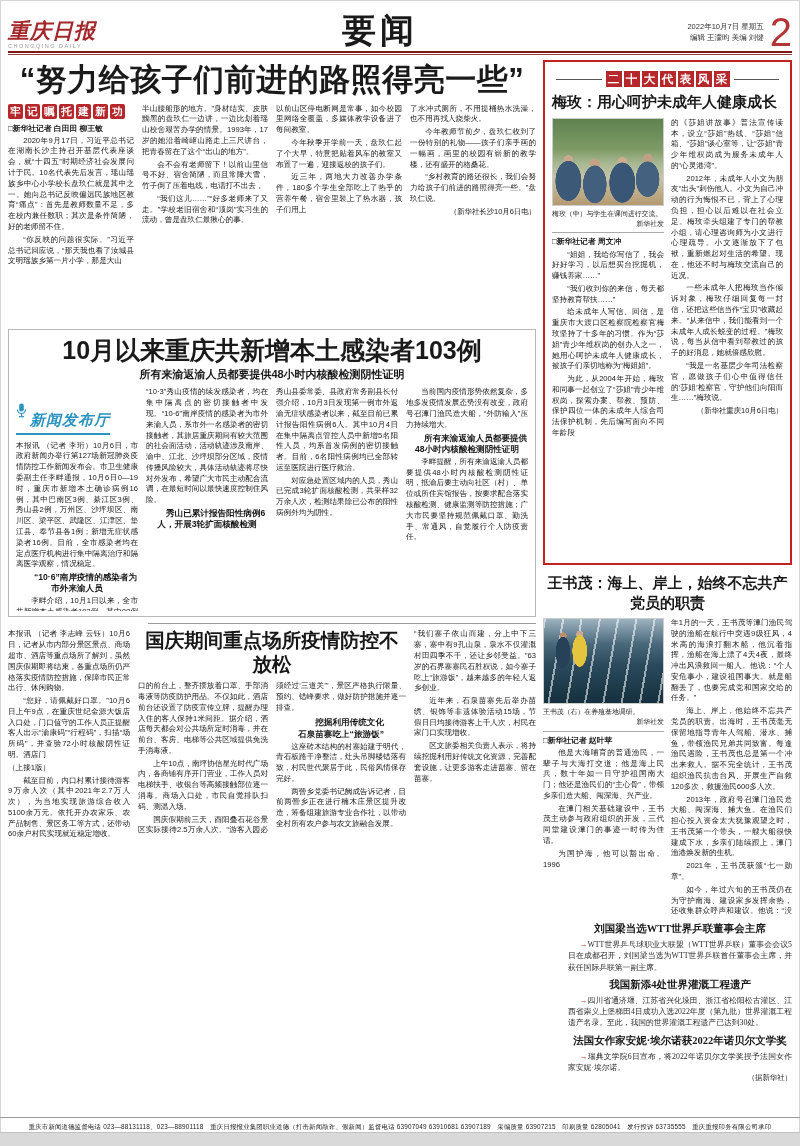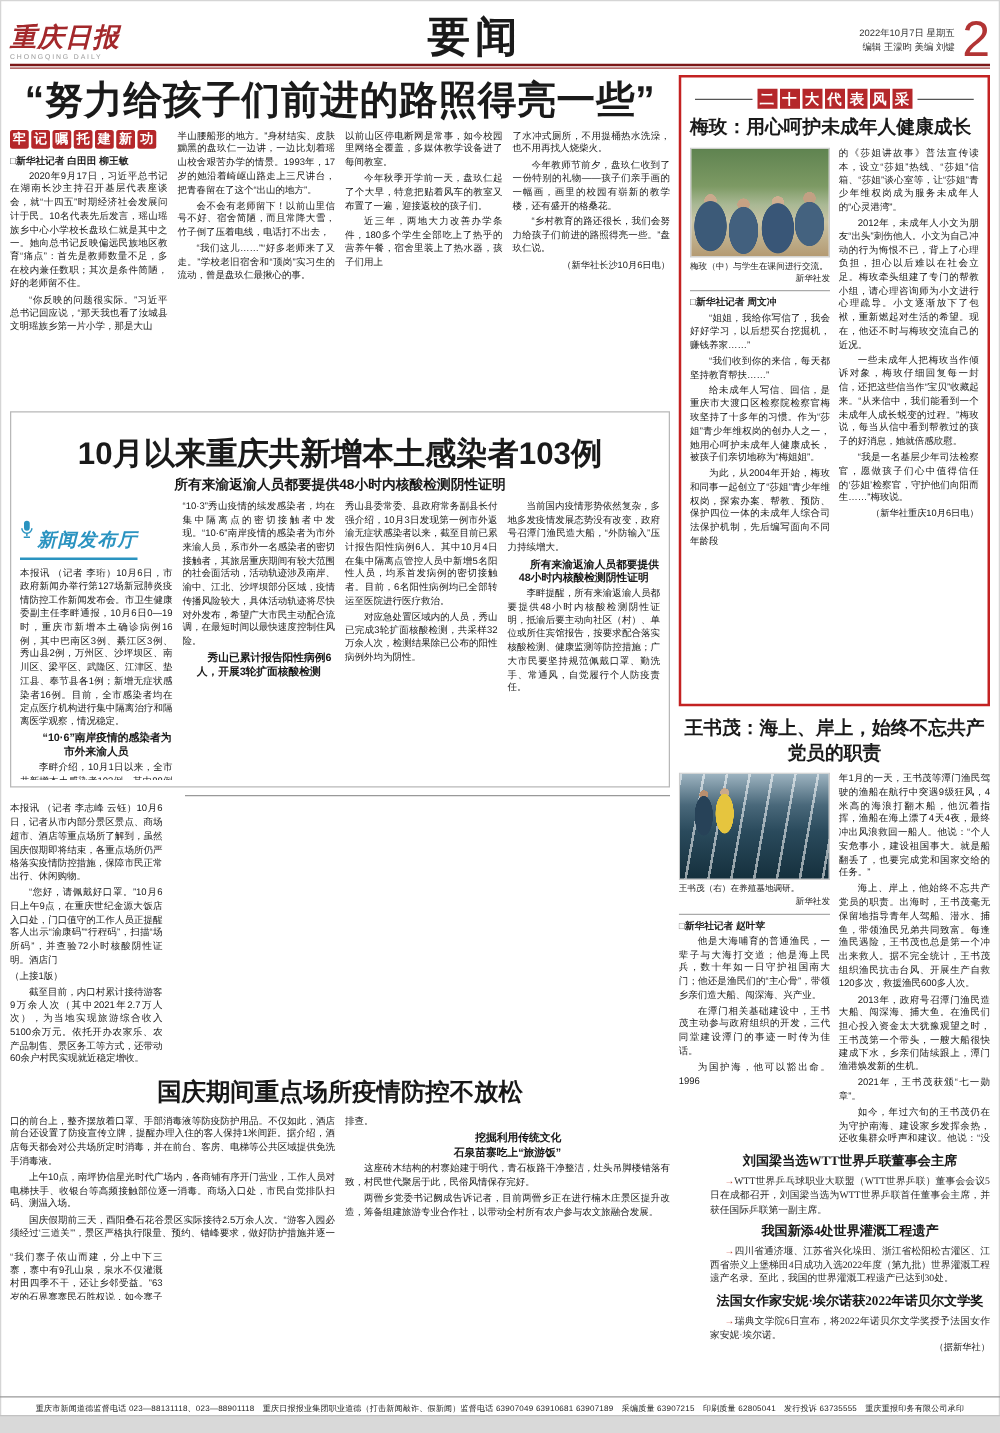--- a/index.html
+++ b/index.html
@@ -35,31 +35,31 @@
   .byline{font-size:7.8px;margin:3px 0 4px;text-indent:0;font-weight:bold;color:#222;}
 
   
   .lead-headline{font-size:31px;font-weight:900;text-align:center;letter-spacing:0.5px;line-height:1.15;margin:2px 0 6px;}
   .badges{display:flex;gap:2px;margin-bottom:4px;}
   .badge-ch{width:15px;height:15px;background:#b5272a;color:#fff;font-size:10.5px;font-weight:bold;
             display:flex;align-items:center;justify-content:center;border-radius:2px;flex:none;}
   .lead-cols{height:218px;overflow:hidden;margin-top:4px;}
 
   
-  .covid-box{border:1px solid #b8b8b8;margin-top:7px;padding:18px 7px 5px;}
+  .covid-box{border:1px solid #b8b8b8;margin-top:7px;padding:5px 7px 5px;}
   .covid-headline{font-size:25px;font-weight:900;text-align:center;line-height:1.15;margin:1px 0 3px;}
   .covid-sub{font-size:11px;font-weight:bold;text-align:center;margin-bottom:5px;}
   .covid-cols{height:224px;overflow:hidden;}
   .nlogo{display:inline-flex;align-items:center;gap:3px;border-bottom:2px solid #2a93c0;padding-bottom:2px;margin:2px 0 6px;}
   .nlogo .txt{color:#2a93c0;font-size:15px;font-weight:bold;font-style:italic;letter-spacing:1px;margin-top:20px;}
 
   
   .sec3{margin-top:6px;}
   .sec3-rule{border-top:1px solid #999;margin-left:140px;margin-bottom:5px;}
-  .sec3-grid{display:flex;gap:8px;height:398px;overflow:hidden;flex-direction:column;}
+  .sec3-grid{display:flex;gap:8px;height:398px;overflow:hidden;}
   .sec3 .c1,.sec3 .c4{width:122px;flex:none;}
   .sec3 .cmid{flex:1;min-width:0;}
   .holiday-headline{font-size:19.5px;font-weight:900;text-align:center;line-height:1.2;margin:0 0 5px;}
   .mid-cols{column-count:2;column-gap:8px;}
   .sub2{font-weight:bold;text-align:center;font-size:8.6px;text-indent:0;margin:5px 0 4px;line-height:1.4;}
 
   
   .redbox{border:2.5px solid #c32222;padding:7px 7px 5px;height:505px;box-sizing:border-box;overflow:hidden;}
   .fbadge-row{display:flex;align-items:center;gap:4px;margin:2px 4px 6px;}
   .fbadge-row .line{flex:1;height:1px;background:#555;}

